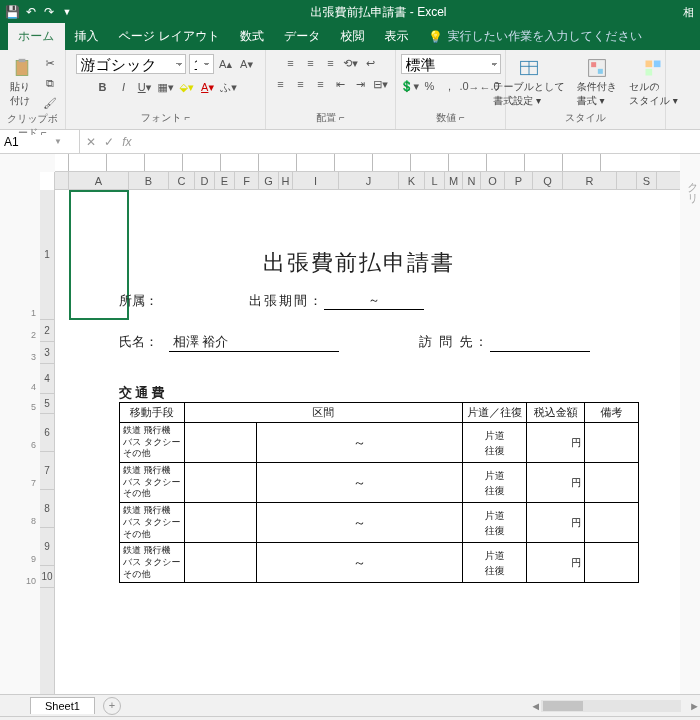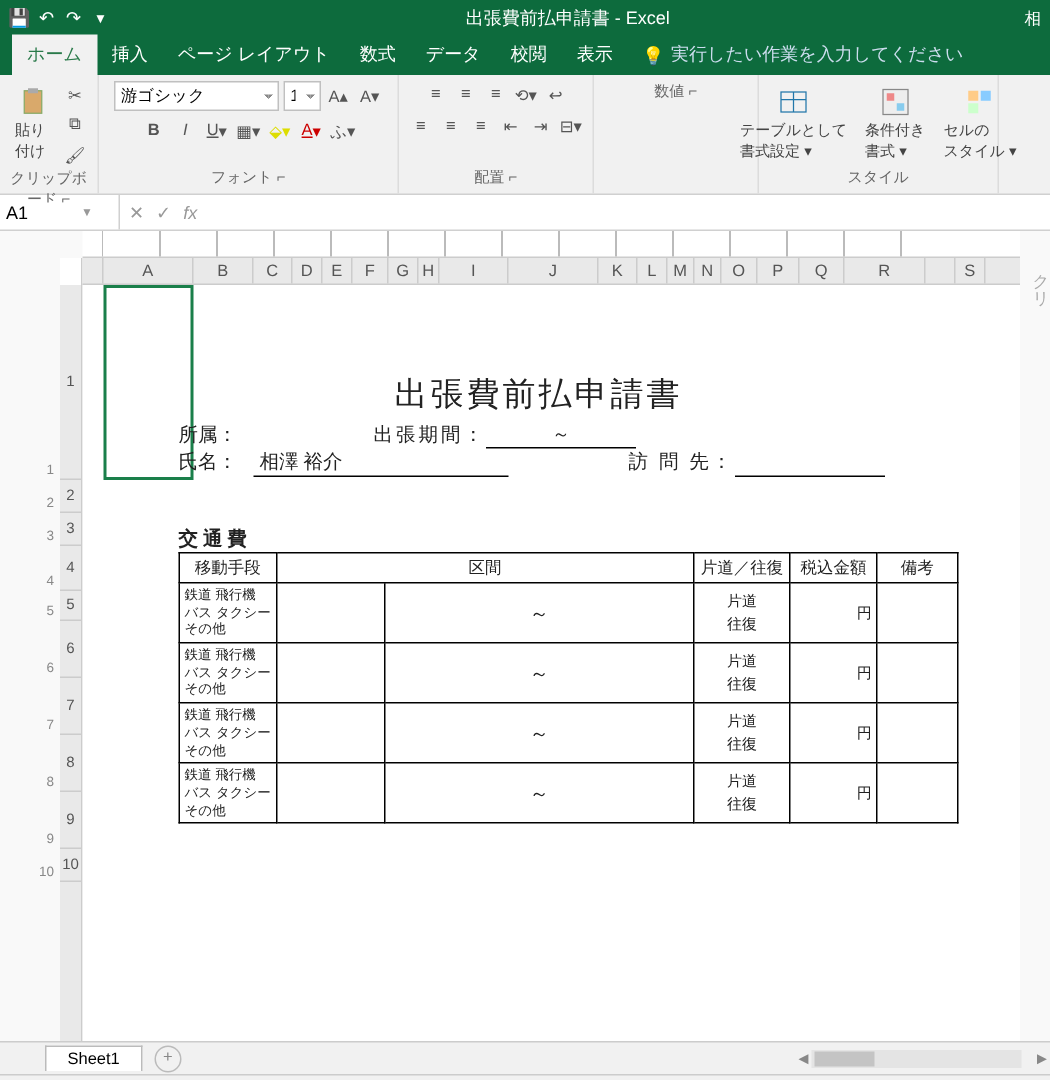--- a/index.html
+++ b/index.html
@@ -13,21 +13,21 @@
 .tab.active{background:#f1f1f1;color:#2a7a4a}
 .tellme{display:flex;align-items:center;gap:4px;padding:5px 10px;color:#cde}
 .ribbon{background:#f1f1f1;height:80px;border-bottom:1px solid #d0d0d0;display:flex}
 .rgroup{border-right:1px solid #dcdcdc;padding:4px 6px 2px;display:flex;flex-direction:column;justify-content:space-between;align-items:center}
 .rlbl{font-size:10px;color:#666;text-align:center;padding-bottom:2px}
 .rcontent{display:flex;align-items:center;gap:4px;flex:1}
 .bigbtn{display:flex;flex-direction:column;align-items:center;gap:2px;padding:2px 4px;font-size:10px;color:#444;cursor:pointer}
 .bigbtn svg,.bigbtn .ico{width:20px;height:20px}
 .fontbox{display:flex;flex-direction:column;gap:4px}
 .fontrow{display:flex;gap:3px;align-items:center}
-.sel{border:1px solid #c0c0c0;background:#fff;height:20px;font-size:11px;padding:1px 16px 1px 4px;appearance:none;background-image:linear-gradient(45deg,transparent 50%,#888 50%),linear-gradient(135deg,#888 50%,transparent 50%);background-position:right 6px center,right 3px center;background-size:3px 3px;background-repeat:no-repeat}
+.sel{border:1px solid #c0c0c0;background:#fff;height:20px;font-size:15px;padding:1px 16px 1px 4px;appearance:none;background-image:linear-gradient(45deg,transparent 50%,#888 50%),linear-gradient(135deg,#888 50%,transparent 50%);background-position:right 6px center,right 3px center;background-size:3px 3px;background-repeat:no-repeat}
 .sbtn{width:18px;height:18px;border:none;background:none;color:#555;font-size:11px;display:inline-flex;align-items:center;justify-content:center;cursor:pointer}
 .alignbox{display:flex;flex-direction:column;gap:3px}
 .alignrow{display:flex;gap:2px}
 .namebar{height:24px;border-bottom:1px solid #d0d0d0;display:flex;align-items:center;background:#fff}
 .namebox{width:80px;border-right:1px solid #d0d0d0;height:100%;display:flex;align-items:center;padding:0 4px;font-size:12px}
 .namebox input{border:none;width:50px;font-size:12px;outline:none}
 .fxbar{display:flex;align-items:center;gap:8px;padding:0 6px;flex:1}
 .fxbtn{color:#999;font-size:12px}
 .workarea{display:flex;height:540px;position:relative;background:#f9f9f9}
 .rulerH{position:absolute;top:0;left:55px;right:20px;height:18px;background:#fff;border-bottom:1px solid #ccc;font-size:8px;color:#888}
@@ -37,21 +37,21 @@
 .colhead{position:absolute;top:18px;left:55px;right:20px;height:18px;background:#e9e9e9;border-bottom:1px solid #ccc;display:flex;font-size:11px;color:#555}
 .ch{border-right:1px solid #ccc;text-align:center;line-height:18px}
 .rowhead{position:absolute;top:36px;left:40px;width:15px;bottom:0;background:#e9e9e9;border-right:1px solid #ccc;font-size:10px;color:#555}
 .rh{border-bottom:1px solid #ccc;text-align:center;display:flex;align-items:center;justify-content:center}
 .rowlab{position:absolute;top:36px;left:24px;width:16px;bottom:0;font-size:9px;color:#888}
 .rowlab div{text-align:right;padding-right:2px}
 .sheet{position:absolute;top:36px;left:55px;right:20px;bottom:0;background:#fff;overflow:hidden}
 .selcell{position:absolute;top:0;left:14px;width:60px;height:130px;border:2px solid #1a7f4a}
 .doc{position:absolute;top:0;left:14px;width:580px;font-size:12px;color:#222}
 .doctitle{text-align:center;font-size:22px;font-family:"MS Mincho",serif;margin-top:58px;letter-spacing:2px}
-.field{display:flex;margin-top:3px;margin-left:50px}
+.field{display:flex;margin-top:14px;margin-left:50px}
 .flab{width:50px;font-family:"MS Mincho",serif;font-size:13px}
 .fval{border-bottom:1px solid #000;width:170px;font-family:"MS Mincho",serif;font-size:13px;padding-left:4px}
 .frt{margin-left:80px;font-family:"MS Mincho",serif;font-size:13px;letter-spacing:2px}
 .sectitle{margin-top:32px;margin-left:50px;font-family:"MS Mincho",serif;font-size:13px;font-weight:bold}
 .tb{margin-left:50px;border-collapse:collapse;width:520px;font-size:10px}
 .tb th,.tb td{border:1px solid #000;padding:2px 3px;font-weight:normal}
 .tb th{background:#fff;font-size:11px}
 .tb .opts{font-size:9px;text-align:left;line-height:1.3}
 .tb .tilde{text-align:center;font-size:13px}
 .tb .kf{text-align:center;line-height:1.5}
@@ -153,20 +153,30 @@
         <span class="sbtn">≡</span>
         <span class="sbtn">≡</span>
         <span class="sbtn">⇤</span>
         <span class="sbtn">⇥</span>
         <span class="sbtn">⊟▾</span>
       </div>
     </div>
     <div class="rlbl"><span>配置</span> ⌐</div>
   </div>
   <div class="rgroup" style="width:110px">
+    <div class="rcontent" style="flex-direction:column;gap:3px;align-items:flex-start">
+      <select class="sel" style="width:100px"><option>標準</option></select>
+      <div class="alignrow">
+        <span class="sbtn">💲▾</span>
+        <span class="sbtn">%</span>
+        <span class="sbtn">,</span>
+        <span class="sbtn">.0→</span>
+        <span class="sbtn">←.0</span>
+      </div>
+    </div>
     <div class="rlbl"><span>数値</span> ⌐</div>
   </div>
   <div class="rgroup" style="width:160px">
     <div class="rcontent">
       <div class="bigbtn">
           <svg class="ico" viewBox="0 0 24 24">
             <rect x="2" y="4" width="20" height="16" fill="none" stroke="#27a"></rect>
             <line x1="2" y1="10" x2="22" y2="10" stroke="#27a"></line>
             <line x1="12" y1="4" x2="12" y2="20" stroke="#27a"></line>
           </svg>
@@ -262,21 +272,21 @@
   <div class="clip">クリ</div>
   <div class="sheet">
     <div class="selcell"></div>
     <div class="doc">
       <div class="doctitle">出張費前払申請書</div>
       <div class="field">
         <span class="flab">所属：</span>
         <span class="frt">出張期間：</span>
         <span style="border-bottom:1px solid #000;width:100px;text-align:center;font-family:'MS Mincho',serif">～</span>
       </div>
-      <div class="field" style="margin-top:0">
+      <div class="field" style="margin-top:23px">
         <span class="flab">氏名：</span>
         <span class="fval">相澤 裕介</span>
         <span class="frt">訪 問 先：</span>
         <span style="border-bottom:1px solid #000;width:100px"></span>
       </div>
       <div class="sectitle">交 通 費</div>
       <table class="tb">
         <tbody>
             <tr>
           <th style="width:62px">移動手段</th>

